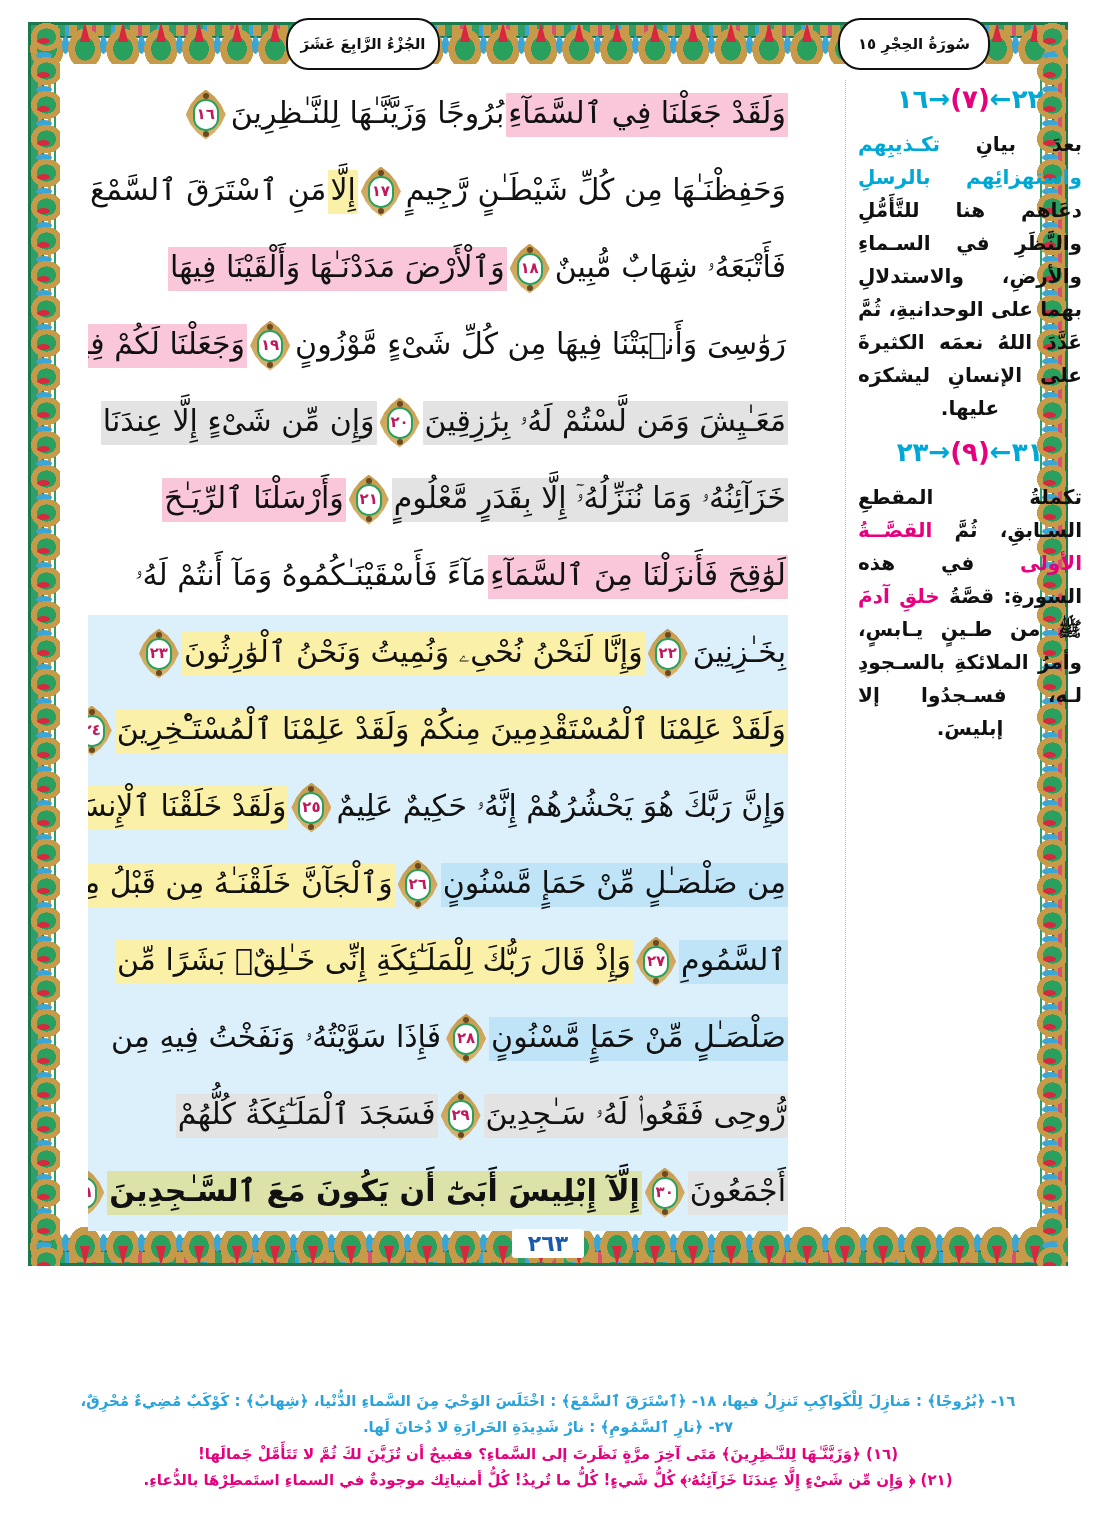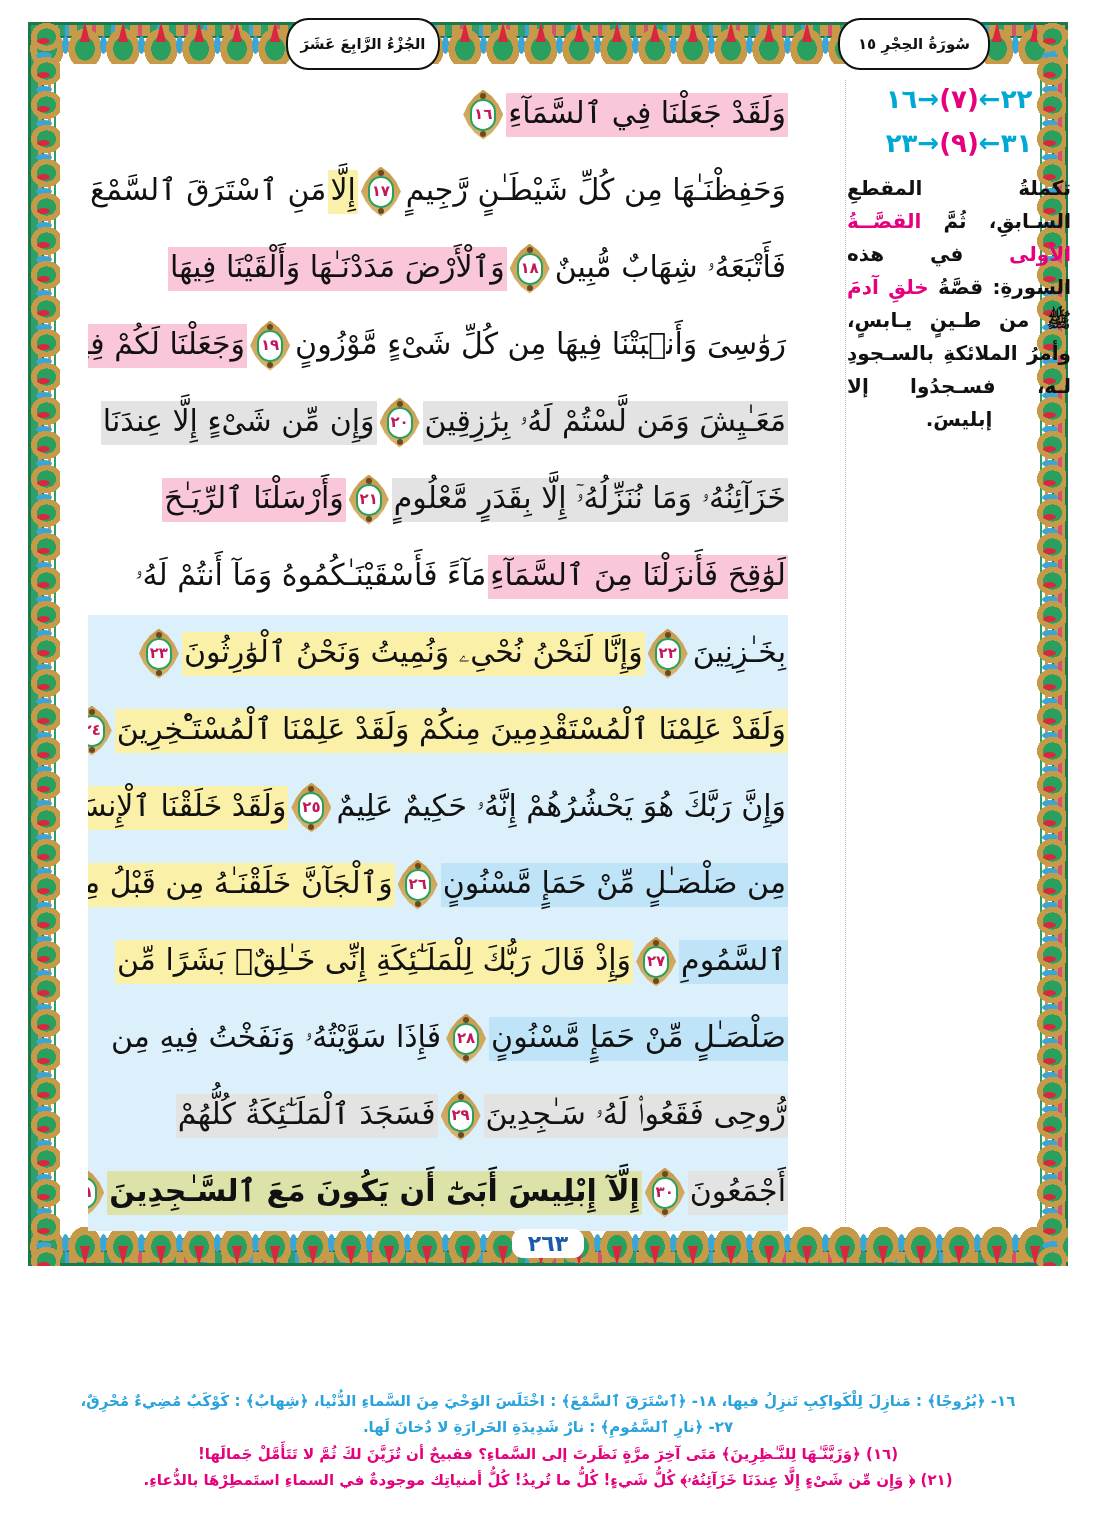--- a/index.html
+++ b/index.html
@@ -174,26 +174,26 @@
   }
 
   
   #page-number{
     position:absolute;left:0;right:0;bottom:255px;
     text-align:center;z-index:8;
   }
   #page-number span{
     display:inline-block;
     font-size:22px;font-weight:700;color:#1a5aa8;
-    background:#fff;padding:2px 16px;border-radius:11px;
+    background:#fff;padding:2px 16px;border-radius:3px;
   }
 
   
   #sidebar{
-    position:absolute;right:11px;top:76px;width:252px;height:1160px;
+    position:absolute;right:0;top:76px;width:252px;height:1160px;
     direction:rtl;text-align:center;
     z-index:6;
   }
   .side-block{margin-bottom:12px;}
   .side-head{
     font-size:26px;font-weight:700;color:#00a8d6;
     letter-spacing:1px;margin:8px 0 14px 0;direction:ltr;
   }
   .side-head .paren{color:#e6007e;}
   .side-body{
@@ -635,20 +635,21 @@
   </div>
   <div class="medallion" id="juz-medallion">
     <span>الجُزْءُ الرَّابِعَ عَشَرَ</span>
   </div>
 
   <div id="mushaf">
       <div class="band blue" style="top: 539px; height: 616px;"></div>
       <div class="line" style="top: 0px;">
         <div class="aline">
           <span class="seg pink">وَلَقَدْ جَعَلْنَا فِي ٱلسَّمَآءِ</span>
+          <span class="seg none">بُرُوجًا وَزَيَّنَّـٰهَا لِلنَّـٰظِرِينَ</span>
           <span class="rosette">
             <span class="rosebg"></span>
             <span class="rosein"></span>
             <span class="dot t"></span>
             <span class="dot b"></span>
             <span>١٦</span>
           </span>
         </div>
       </div>
       <div class="line" style="top: 77px;">
@@ -844,20 +845,21 @@
 
   <div class="side-rule"></div>
 
   <div id="page-number">
     <span>٢٦٣</span>
   </div>
 
   <div id="sidebar">
       <div class="side-block">
         <div class="side-head"><span>٢٢</span><span>←</span><span class="paren">(٧)</span><span>→</span><span>١٦</span></div>
+        <div class="side-body"><span class="">بعدَ بيانِ </span><span class="hl-cyan">تكـذيبِهم واستهزائِهم بالرسلِ</span><span class=""> دعَاهم هنا للتَّأَمُّلِ والنَّظَرِ في السـماءِ والأرضِ، والاستدلالِ بهما على الوحدانيةِ، ثُمَّ عَدَّدَ اللهُ نعمَه الكثيرةَ على الإنسانِ ليشكرَه عليها.</span></div>
       </div>
       <div class="side-block">
         <div class="side-head"><span>٣١</span><span>←</span><span class="paren">(٩)</span><span>→</span><span>٢٣</span></div>
         <div class="side-body"><span class="">تكملةُ المقطعِ السـابقِ، ثُمَّ </span><span class="hl-pink">القصَّــةُ الأولى</span><span class=""> في هذه السورةِ: قصَّةُ </span><span class="hl-pink">خلقِ آدمَ</span><span class=""> ﷺ من طـينٍ يـابسٍ، وأمرُ الملائكةِ بالسـجودِ لـه، فسـجدُوا إلا إبليسَ.</span></div>
       </div>
     </div>
 
   <div id="footnotes">
       <div class="fn blue">١٦- ﴿بُرُوجًا﴾ : مَنازِلَ لِلْكَواكِبِ تَنزِلُ فيها، ١٨- ﴿ٱسْتَرَقَ ٱلسَّمْعَ﴾ : اخْتَلَسَ الوَحْيَ مِنَ السَّماءِ الدُّنْيا، ﴿شِهابٌ﴾ : كَوْكَبٌ مُضِيءٌ مُحْرِقٌ،</div>
       <div class="fn blue">٢٧- ﴿نارِ ٱلسَّمُومِ﴾ : نارٌ شَدِيدَةِ الحَرارَةِ لا دُخانَ لَها.</div>

